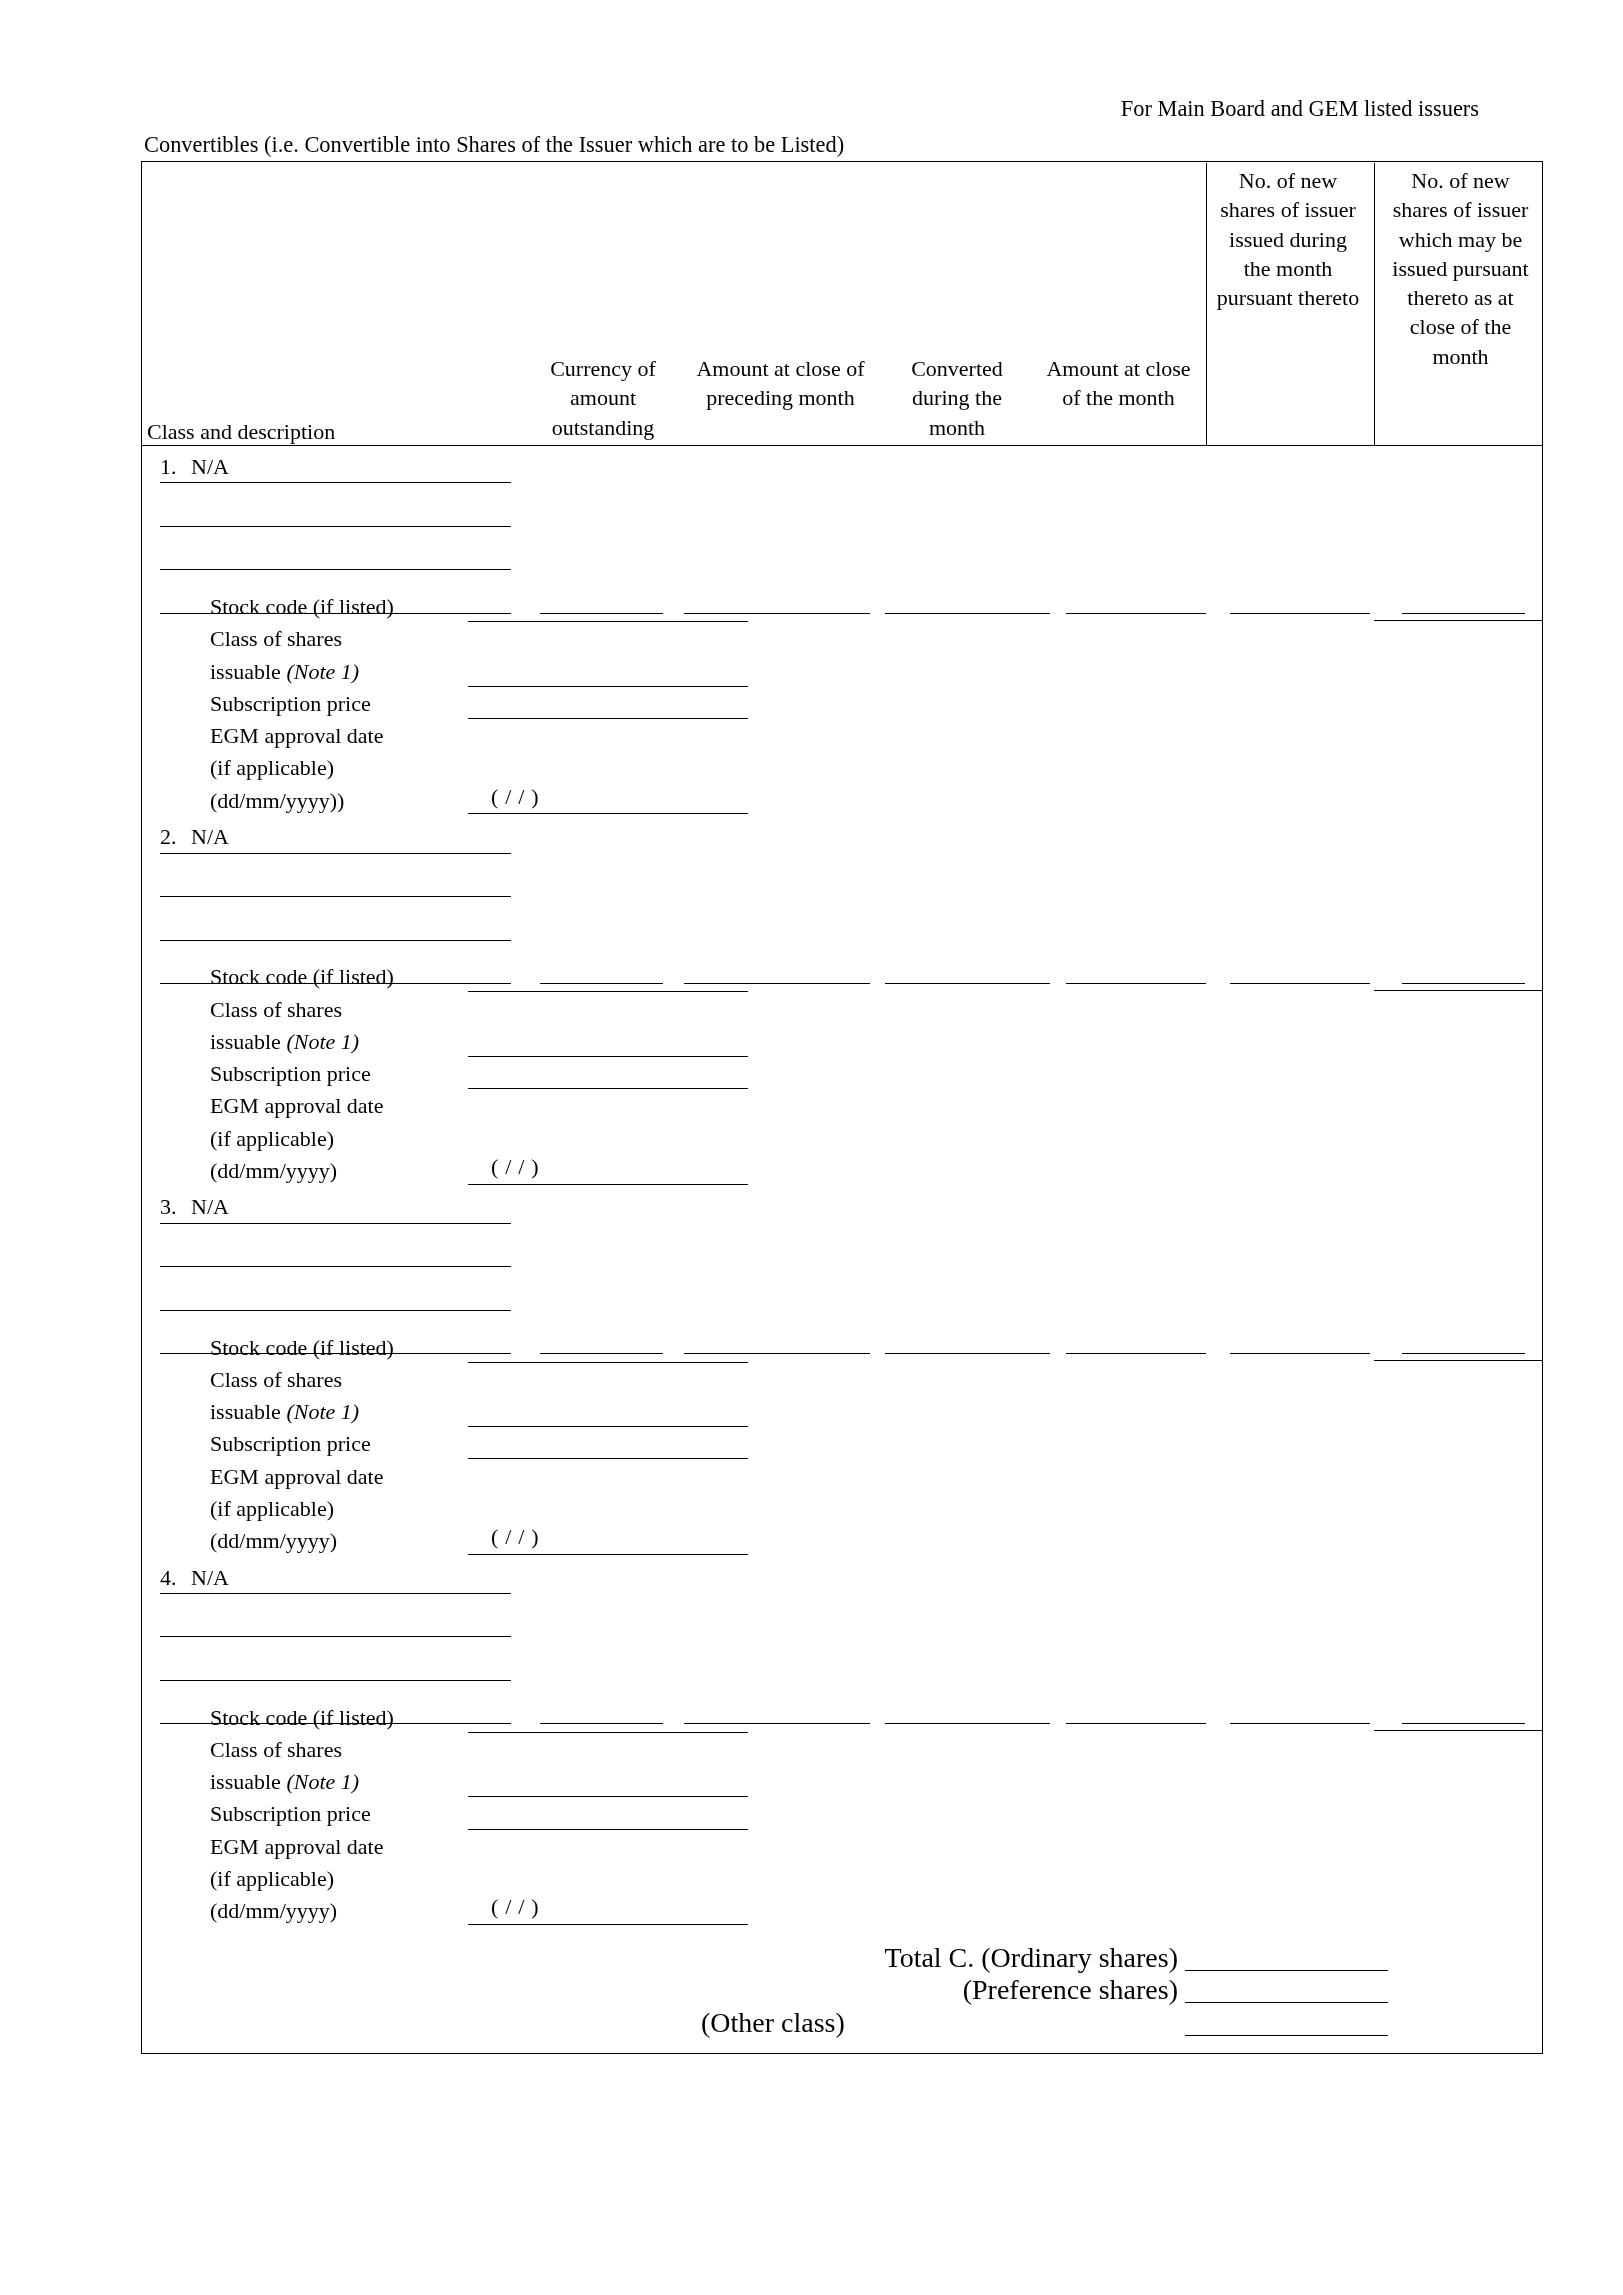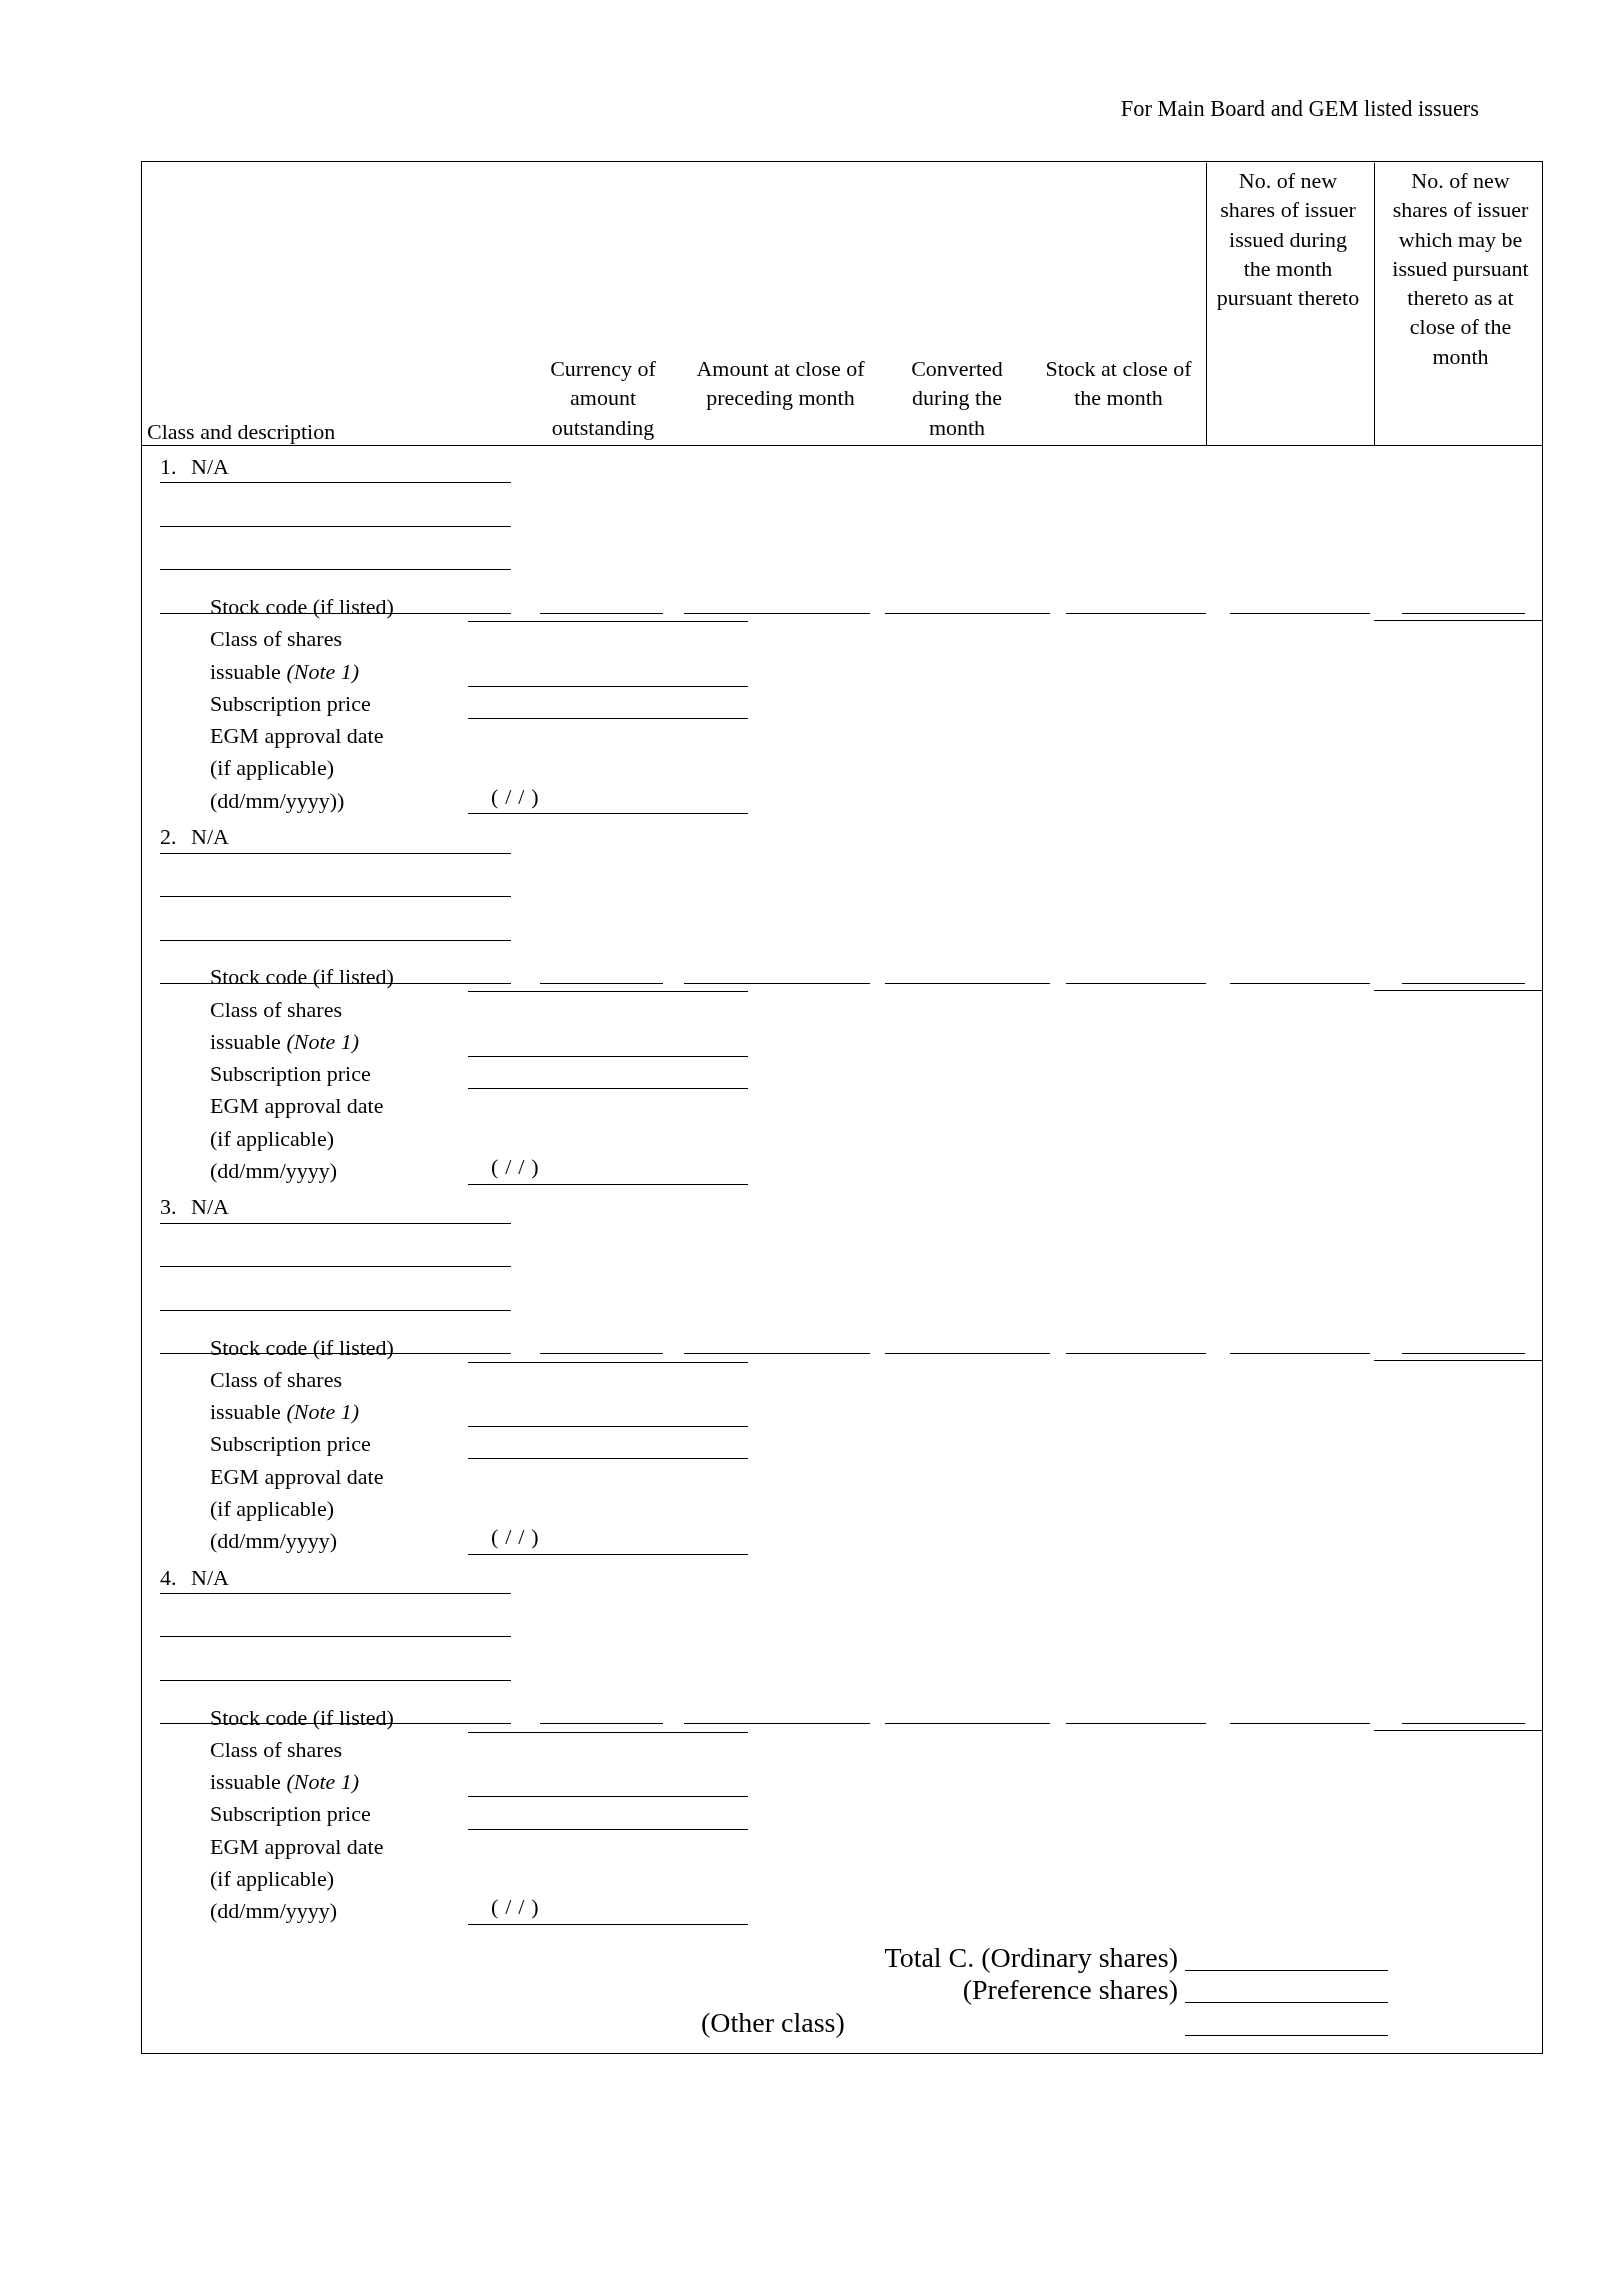--- a/index.html
+++ b/index.html
@@ -89,28 +89,29 @@
     white-space: nowrap;
     text-align: right;
   }
 </style>
 </head>
 <body>
 
 <div class="page">
 
   <div class="hdr-right">For Main Board and GEM listed issuers</div>
+  <div class="subtitle">Convertibles (i.e. Convertible into Shares of the Issuer which are to be Listed)</div>
 
   <div class="frame"></div>
 
   <div class="colhead left" style="left:147px; top:417px; width:231px;">Class and description</div>
   <div class="colhead" style="left:533px; top:354px; width:140px;">Currency of amount outstanding</div>
   <div class="colhead" style="left:684px; top:354px; width:193px;">Amount at close of preceding month</div>
   <div class="colhead" style="left:887px; top:354px; width:140px;">Converted during the month</div>
-  <div class="colhead" style="left:1045px; top:354px; width:147px;">Stock at close of the month</div>
+  <div class="colhead" style="left:1045px; top:354px; width:147px;">Amount at close of the month</div>
   <div class="colhead" style="left:1385px; top:166px; width:151px;">No. of new shares of issuer which may be issued pursuant thereto as at close of the month</div>
   <div class="colhead" style="left:1216px; top:166px; width:144px;">No. of new shares of issuer issued during the month pursuant thereto</div>
 
   <div class="hline" style="left:141px; top:445px; width:1402px;"></div>
 
   <div class="vline" style="left:1206px; top:163px; height:282px;"></div>
   <div class="vline" style="left:1374px; top:163px; height:282px;"></div>
 
   <div class="txt" style="left:160px; top:453px;">1.</div>
   <div class="txt" style="left:191px; top:453px;">N/A</div>

